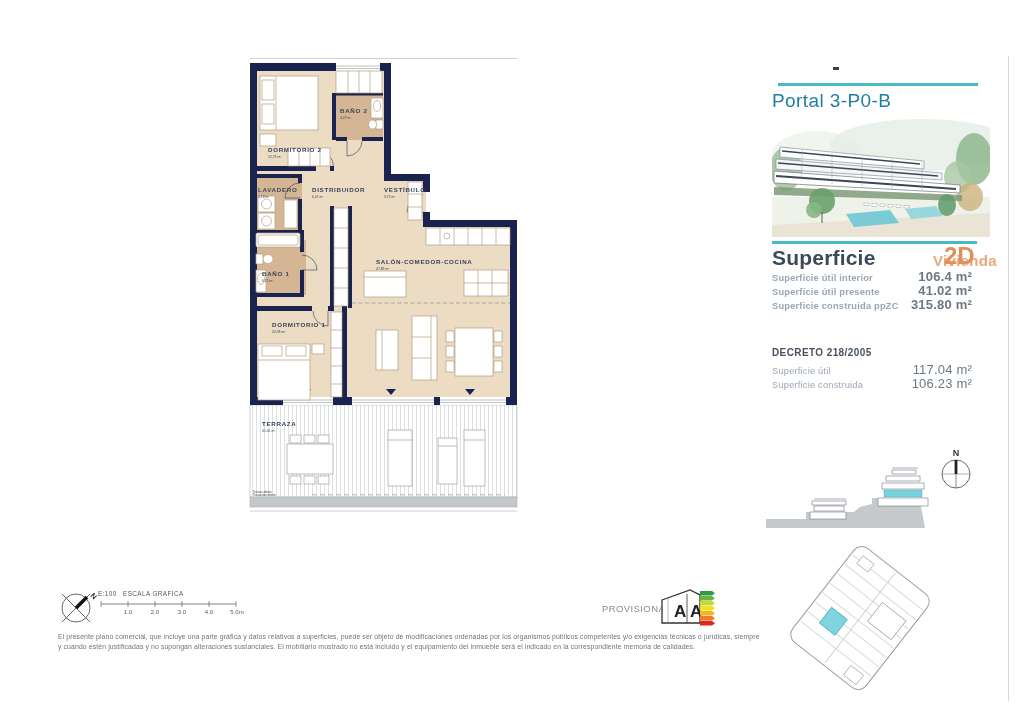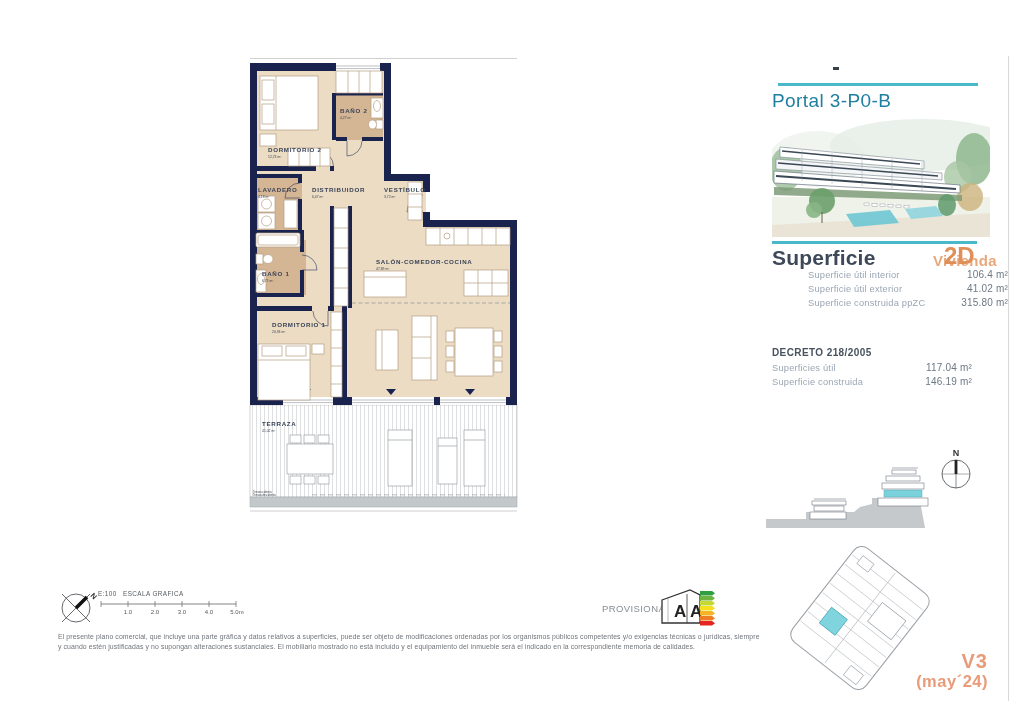--- a/index.html
+++ b/index.html
@@ -6,21 +6,21 @@
   .page{position:relative;width:1024px;height:724px;background:#fff;overflow:hidden;
         font-family:"Liberation Sans",sans-serif;}
   .abs{position:absolute;}
   .teal-rule{background:#49b8c8;height:2.5px;}
   .portal-title{font-size:19px;font-weight:normal;color:#1f7fa0;letter-spacing:.4px;}
   .sup-title{font-size:21px;font-weight:bold;color:#3d4958;letter-spacing:.2px;}
   .viv-label{font-size:15px;color:#e8a87c;font-weight:600;letter-spacing:.3px;margin-left:40px;}
   .viv-code{font-size:24px;color:#df8f57;font-weight:600;}
   .m-row{display:flex;justify-content:space-between;width:200px;height:14px;align-items:baseline;}
   .m-label{font-size:9.3px;color:#9aa6b4;letter-spacing:.2px;}
-  .m-value{font-size:10px;color:#6d7884;letter-spacing:.2px;}
+  .m-value{font-size:13px;color:#6d7884;letter-spacing:.2px;}
   .decreto-title{font-size:10px;font-weight:bold;color:#47525e;letter-spacing:.4px;}
   .version{color:#e89b78;text-align:right;line-height:1.12;}
   .version .v1{font-size:20px;font-weight:bold;letter-spacing:1px;}
   .version .v2{font-size:16.5px;font-weight:600;letter-spacing:.5px;}
   .scale-txt{font-size:6.4px;color:#55595e;letter-spacing:.4px;}
   .prov{font-size:9.5px;color:#878d93;letter-spacing:.4px;}
   .disclaimer{width:702px;font-size:6.9px;color:#6f747a;line-height:1.5;letter-spacing:.1px;}
   .edge-line{width:1px;background:#d8d8d8;}
   .logo-dash{width:6px;height:3px;background:#3a4048;}
   svg text{font-family:"Liberation Sans",sans-serif;}
@@ -351,44 +351,44 @@
     <ellipse cx="42" cy="93" rx="8" ry="8" fill="#87b584" opacity="0.9"></ellipse>
     <line x1="50" y1="95" x2="50" y2="106" stroke="#6b5b45" stroke-width="1"></line>
     <ellipse cx="175" cy="88" rx="9" ry="11" fill="#5f9a6b" opacity="0.85"></ellipse>
   </svg>
 
   <div class="abs teal-rule" style="left:772px;top:241px;width:205px;"></div>
   <div class="abs sup-title" style="left:772px;top:246px;">Superficie</div>
   <div class="abs viv-label" style="left:893px;top:252px;">Vivienda</div>
   <div class="abs viv-code" style="left:944px;top:242px;">2D</div>
 
-  <div class="abs" style="left:808px;top:269px;">
+  <div class="abs" style="left:772px;top:269px;font-weight:bold;">
     <div class="m-row">
       <span class="m-label">Superficie útil interior</span>
       <span class="m-value">106.4 m²</span>
     </div>
     <div class="m-row">
-      <span class="m-label">Superficie útil exterior</span>
+      <span class="m-label">Superficie útil presente</span>
       <span class="m-value">41.02 m²</span>
     </div>
     <div class="m-row">
       <span class="m-label">Superficie construida ppZC</span>
       <span class="m-value">315.80 m²</span>
     </div>
   </div>
 
   <div class="abs decreto-title" style="left:772px;top:347px;">DECRETO 218/2005</div>
   <div class="abs" style="left:772px;top:362px;">
     <div class="m-row">
-      <span class="m-label">Superficies útil</span>
+      <span class="m-label">Superficie útil</span>
       <span class="m-value">117.04 m²</span>
     </div>
     <div class="m-row">
       <span class="m-label">Superficie construida</span>
-      <span class="m-value">146.19 m²</span>
+      <span class="m-value">106.23 m²</span>
     </div>
   </div>
 
   <svg class="abs" style="left:760px;top:444px;width:226px;height:92px" viewBox="0 0 226 92">
     <path d="M 6 84 L 6 75 L 46 75 L 46 68 L 94 68 L 100 63 L 112 60 L 112 54 L 152 54 L 160 57 L 165 84 Z" fill="#c5c9cc"></path>
 
     <g fill="#fff" stroke="#6e7780" stroke-width="0.6">
       <rect x="50" y="68" width="36" height="7"></rect>
       <rect x="54" y="62" width="30" height="5"></rect>
       <rect x="52" y="57" width="34" height="4"></rect>
@@ -427,19 +427,15 @@
         <line x1="27" y1="108" x2="117" y2="108"></line>
           <line x1="27" y1="120" x2="117" y2="120"></line>
       </g>
       <rect x="80" y="55" width="30" height="24" fill="#fff" stroke="#9aa0a6" stroke-width="0.8"></rect>
       <rect x="36" y="30" width="14" height="10" fill="#fff" stroke="#9aa0a6" stroke-width="0.7"></rect>
       <rect x="94" y="124" width="16" height="12" fill="#fff" stroke="#9aa0a6" stroke-width="0.7"></rect>
       <rect x="43" y="90" width="20" height="20" fill="#7fd4dd" stroke="#4aa8b8" stroke-width="0.8"></rect>
     </g>
   </svg>
 
-  <div class="abs version" style="left:890px;top:650px;width:98px;">
-    <div class="v1">V3</div>
-    <div class="v2">(may´24)</div>
-  </div>
 
   <div class="abs edge-line" style="left:1008px;top:56px;height:645px;"></div>
 </div>
 
 </body></html>

